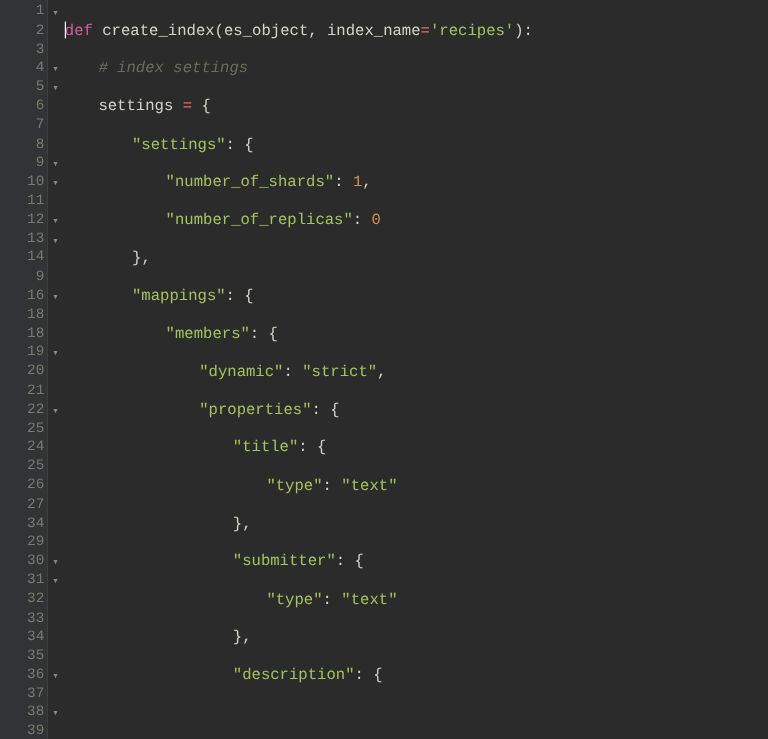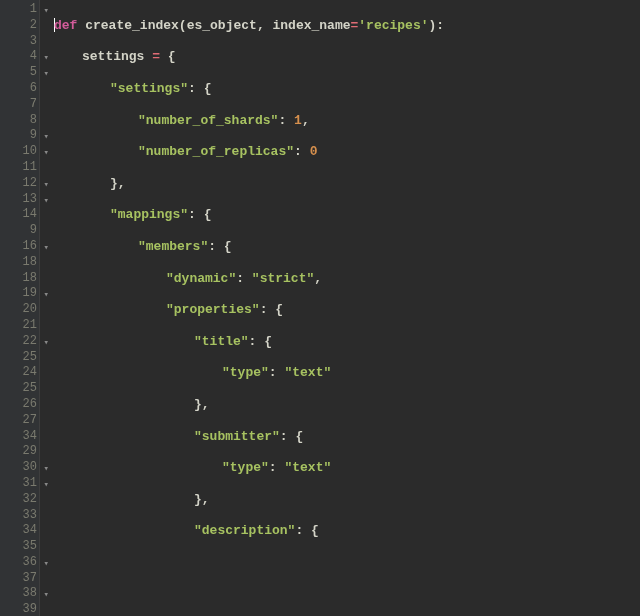--- a/index.html
+++ b/index.html
@@ -43,21 +43,20 @@
   .code {
     flex: 1;
     padding-top: 2px;
     padding-left: 14px;
     white-space: pre;
     overflow: hidden;
     position: relative;
   }
   .code-line {
     height: 15.8px;
-    font-weight: bold;
   }
   .cursor {
     display:inline-block;
     width:1px;
     height:14px;
     background:#fff;
     vertical-align:middle;
     margin-right:-1px;
   }
   .kw { color: #d35c9b; }     
@@ -114,20 +113,21 @@
       <div class="gutter-line">33</div>
       <div class="gutter-line">34</div>
       <div class="gutter-line">35</div>
       <div class="gutter-line">36<span class="fold">▾</span></div>
       <div class="gutter-line">37</div>
       <div class="gutter-line">38<span class="fold">▾</span></div>
       <div class="gutter-line">39</div>
     </div>
   <div class="code">
 <div class="code-line"><span class="cursor"></span><span class="kw">def</span> <span class="fn">create_index</span><span>(</span><span>es_object</span><span>, </span><span>index_name</span><span class="op">=</span><span class="str">'recipes'</span><span>)</span><span>:</span></div>
+<div class="code-line ind1"><span class="cmt"># index settings</span></div>
 <div class="code-line ind1"><span>settings</span> <span class="op">=</span> <span>{</span></div>
 <div class="code-line ind2"><span class="str">"settings"</span><span>:</span> <span>{</span></div>
 <div class="code-line ind3"><span class="str">"number_of_shards"</span><span>:</span> <span class="num">1</span>,</div>
 <div class="code-line ind3"><span class="str">"number_of_replicas"</span><span>:</span> <span class="num">0</span></div>
 <div class="code-line ind2"><span>}</span>,</div>
 <div class="code-line ind2"><span class="str">"mappings"</span><span>:</span> <span>{</span></div>
 <div class="code-line ind3"><span class="str">"members"</span><span>:</span> <span>{</span></div>
 <div class="code-line ind4"><span class="str">"dynamic"</span><span>:</span> <span class="str">"strict"</span>,</div>
 <div class="code-line ind4"><span class="str">"properties"</span><span>:</span> <span>{</span></div>
 <div class="code-line ind5"><span class="str">"title"</span><span>:</span> <span>{</span></div>

